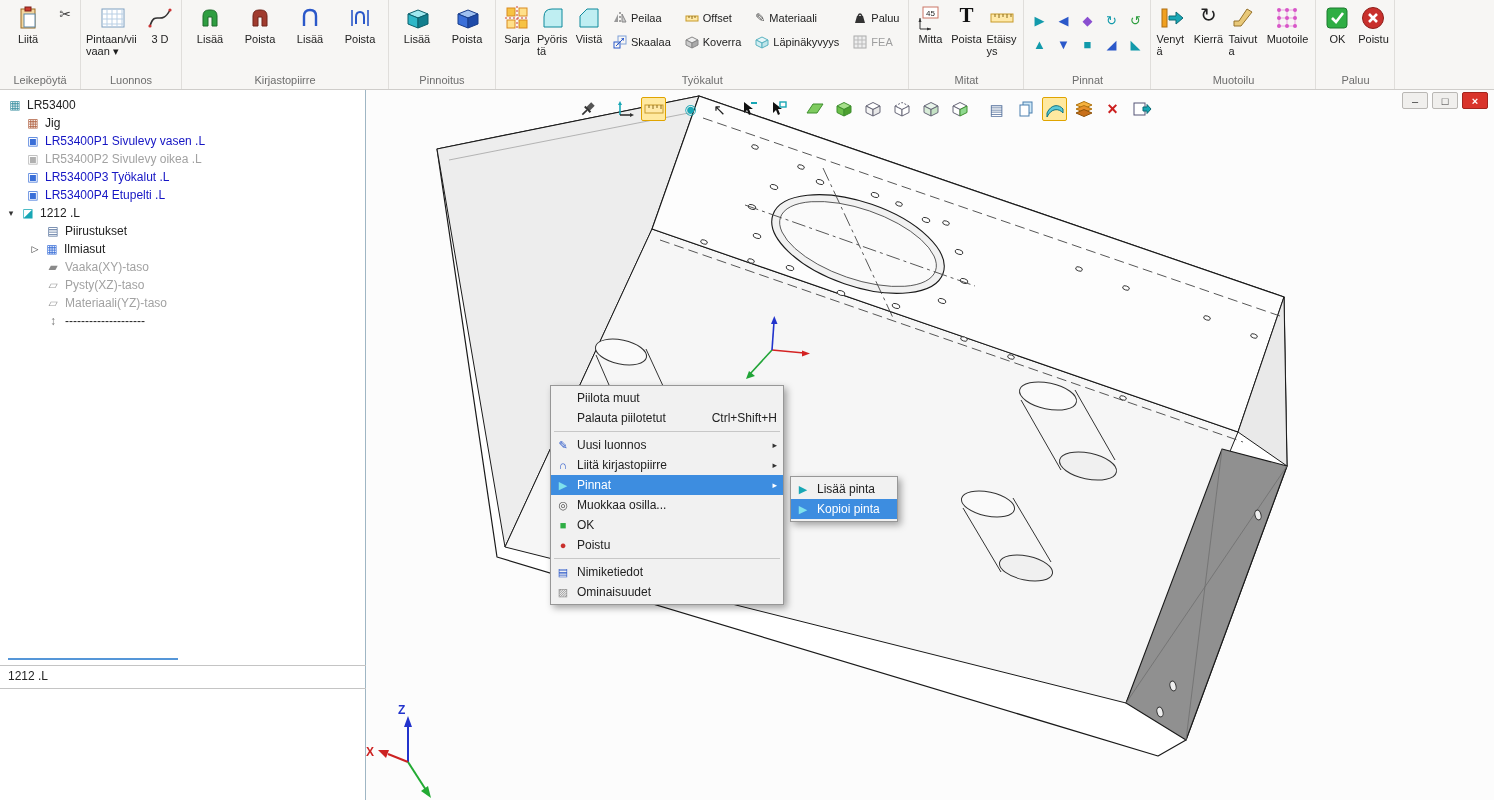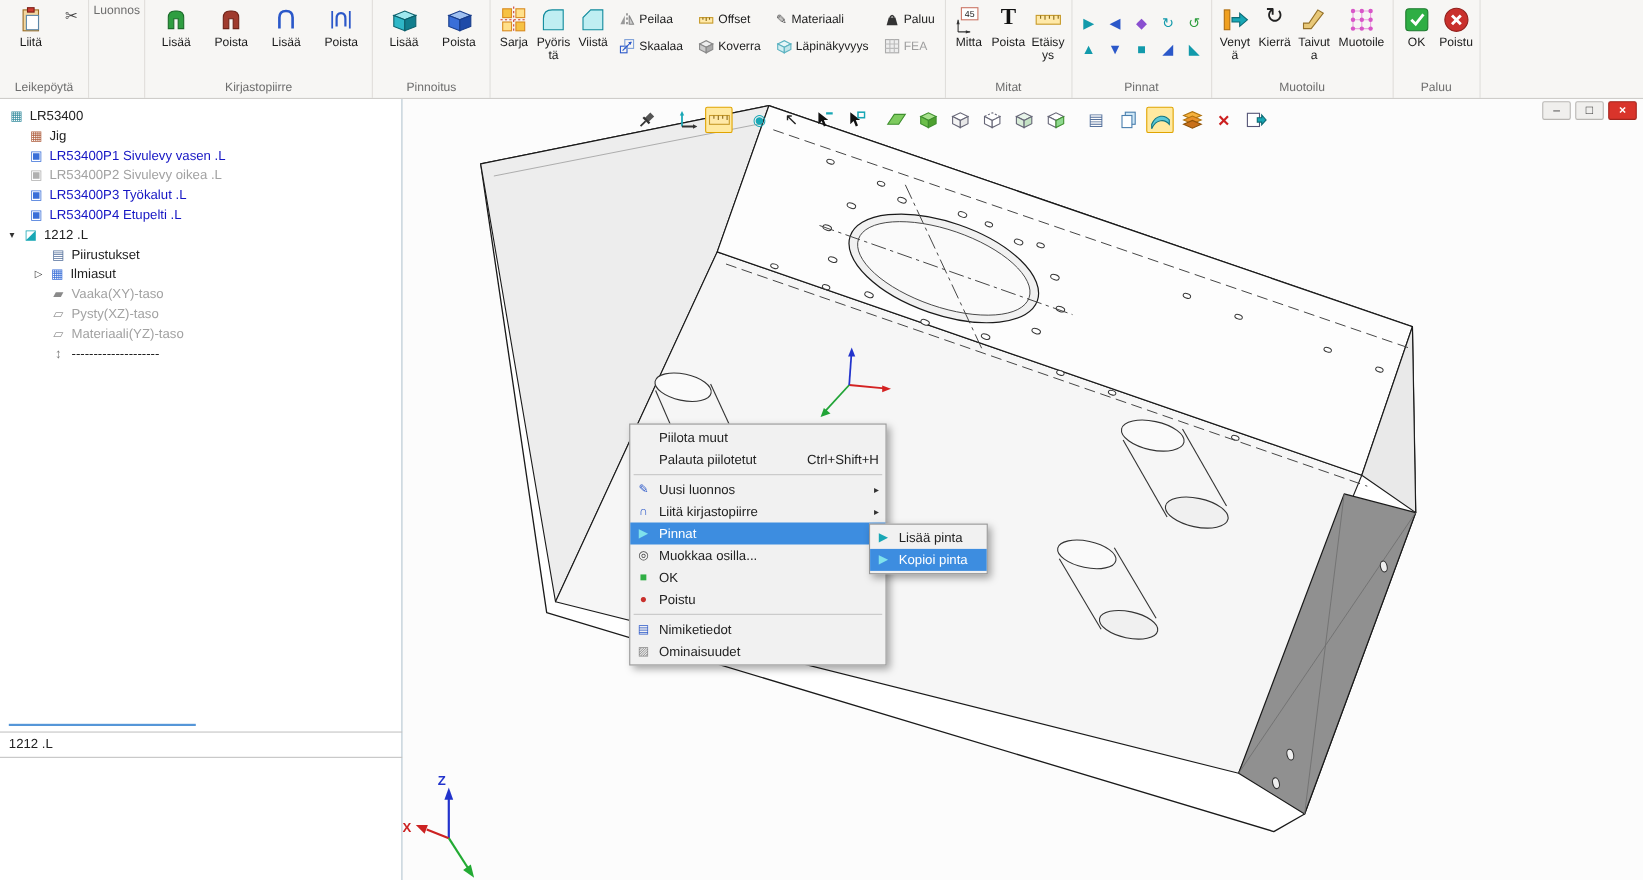--- a/index.html
+++ b/index.html
@@ -5,21 +5,21 @@
 *{margin:0;padding:0;box-sizing:border-box}
 html,body{width:1494px;height:800px;overflow:hidden}
 body{font-family:"Liberation Sans",sans-serif;font-size:12px;color:#222;background:#fff;position:relative}
 
 
 .ribbon{position:absolute;left:0;top:0;width:1494px;height:90px;background:#f7f6f4;border-bottom:1px solid #cfcdca;display:flex}
 .rgroup{display:flex;flex-direction:column;justify-content:space-between;border-right:1px solid #e0dedb;padding:3px 4px 0}
 .rbody{display:flex;align-items:flex-start;gap:2px;flex:1}
 .rlabel{text-align:center;font-size:11px;color:#6d6d6d;padding:1px 0 3px;white-space:nowrap}
 .rbtn{display:flex;flex-direction:column;align-items:center;width:48px;padding:2px 1px;gap:2px;border-radius:3px;cursor:default}
-.rbtn .lbl{font-size:11px;text-align:center;line-height:1.12;color:#1c1c1c;word-break:break-word}
+.rbtn .lbl{font-size:11px;text-align:left;line-height:1.12;color:#1c1c1c;word-break:break-word}
 .rbtn.narrow{width:34px}
 .minibtn{width:22px;height:22px;display:flex;align-items:center;justify-content:center;border-radius:2px}
 .smallgrid{display:grid;grid-template-rows:repeat(2,24px);grid-auto-flow:column;column-gap:4px;margin-top:4px}
 .sbtn{display:flex;align-items:center;gap:4px;height:22px;padding:0 5px;font-size:11px;border-radius:2px;white-space:nowrap}
 .sbtn.disabled{color:#9e9e9e}
 .pingrid{display:grid;grid-template-rows:repeat(2,24px);grid-auto-flow:column;column-gap:2px;margin-top:6px}
 .pbtn{width:22px;height:22px;display:flex;align-items:center;justify-content:center;font-size:13px;border-radius:2px}
 .pc-teal{color:#129aab}.pc-blue{color:#2b58c9}.pc-purple{color:#8a4fd0}.pc-green{color:#2e9e3e}
 .ic{display:block}
 .glyph{display:inline-block;line-height:1}
@@ -76,20 +76,37 @@
         <span class="lbl">Liitä</span>
       </div>
       <div class="minibtn">
         <span class="glyph" style="font-size:14px;color:#444">✂</span>
       </div>
     </div>
     <div class="rlabel">Leikepöytä</div>
   </div>
 
   <div class="rgroup">
+    <div class="rbody">
+      <div class="rbtn" style="width:56px">
+        <svg class="ic" width="26" height="26" viewBox="0 0 26 26">
+            <rect x="2" y="4" width="22" height="18" fill="#fff" stroke="#7f9fc0"></rect>
+            <path d="M2 9h22M2 14h22M2 19h22M7 4v18M12 4v18M17 4v18M22 4v18" stroke="#b9cfe4" stroke-width="1" fill="none"></path>
+          </svg>
+        <span class="lbl">Pintaan/viivaan ▾</span>
+      </div>
+      <div class="rbtn narrow">
+        <svg class="ic" width="26" height="26" viewBox="0 0 26 26">
+            <path d="M3 21 C8 4 14 22 23 5" stroke="#333" stroke-width="1.6" fill="none"></path>
+            <circle cx="3" cy="21" r="1.6" fill="#c33"></circle>
+            <circle cx="23" cy="5" r="1.6" fill="#c33"></circle>
+          </svg>
+        <span class="lbl">3 D</span>
+      </div>
+    </div>
     <div class="rlabel">Luonnos</div>
   </div>
 
   <div class="rgroup">
     <div class="rbody">
       <div class="rbtn">
         <svg class="ic" width="26" height="26" viewBox="0 0 26 26">
             <path d="M6 21 V11 Q6 5 12 5 H14 Q20 5 20 11 V21 H15 V12 H11 V21 Z" fill="#2f9e41" stroke="#1c6b2a"></path>
           </svg>
         <span class="lbl">Lisää</span>
@@ -217,20 +234,21 @@
         </div>
         <div class="sbtn disabled">
           <svg class="ic" width="14" height="14" viewBox="0 0 14 14">
               <rect x="1" y="1" width="12" height="12" fill="#eee" stroke="#aaa"></rect>
               <path d="M1 5h12M1 9h12M5 1v12M9 1v12" stroke="#bbb"></path>
             </svg>
           <span>FEA</span>
         </div>
       </div>
     </div>
+    <div class="rlabel">Työkalut</div>
   </div>
 
   <div class="rgroup">
     <div class="rbody">
       <div class="rbtn narrow">
         <svg class="ic" width="26" height="26" viewBox="0 0 26 26">
             <rect x="6" y="2" width="15" height="11" fill="#fff" stroke="#cc7766"></rect>
             <text x="13.5" y="10.5" font-size="8" text-anchor="middle" fill="#222" font-family="Liberation Sans, sans-serif">45</text>
             <path d="M3 24 V13 M3 24 H14" stroke="#333" fill="none"></path>
             <polygon points="3,13 1.5,17 4.5,17" fill="#333"></polygon>
@@ -640,21 +658,21 @@
         </svg>
     </div>
   </div>
 
   <div class="winctl">
     <div class="wbtn">–</div>
     <div class="wbtn">□</div>
     <div class="wbtn close">×</div>
   </div>
 
-  <div class="menu" style="left:206px;top:295px;width:234px">
+  <div class="menu" style="left:184px;top:295px;width:234px">
     <div class="mi">
       <span class="mic"></span>
       <span class="mlbl">Piilota muut</span>
     </div>
     <div class="mi">
       <span class="mic"></span>
       <span class="mlbl">Palauta piilotetut</span>
       <span class="msc">Ctrl+Shift+H</span>
     </div>
     <div class="msep"></div>

